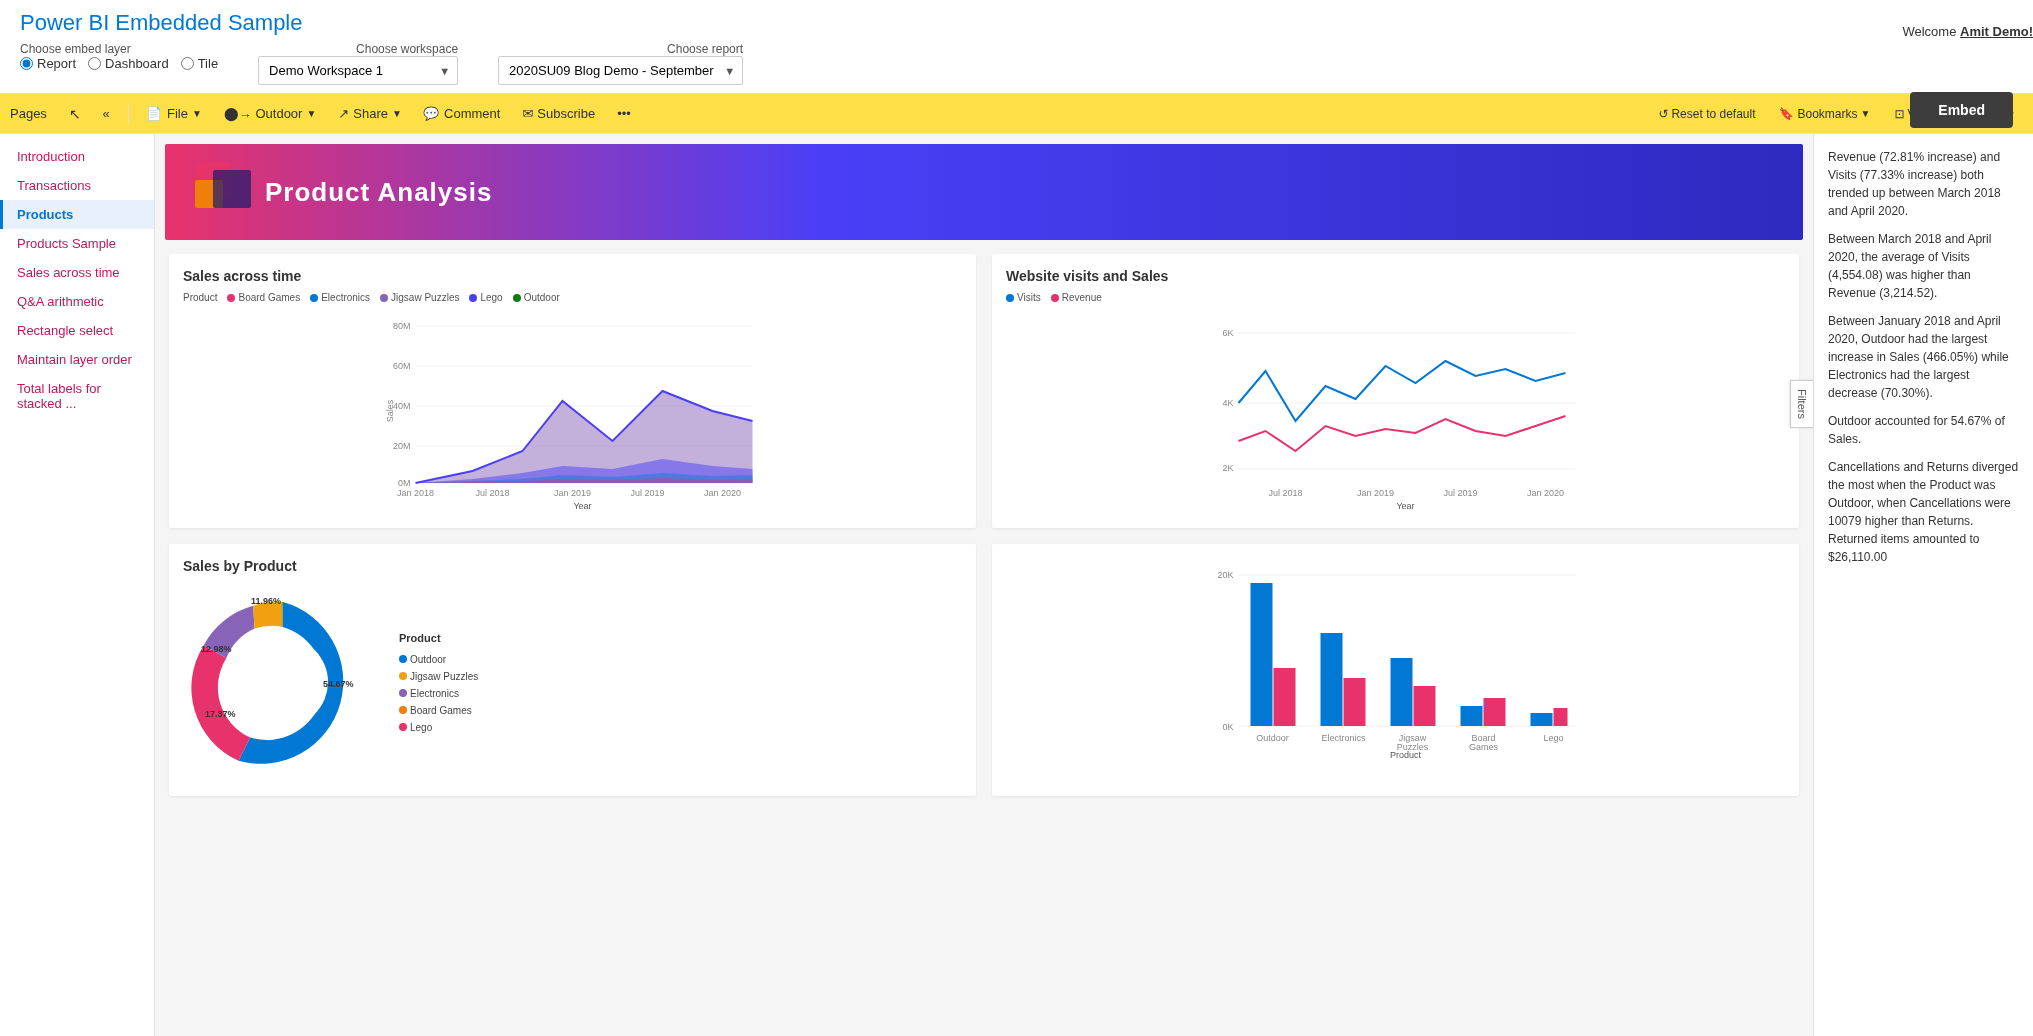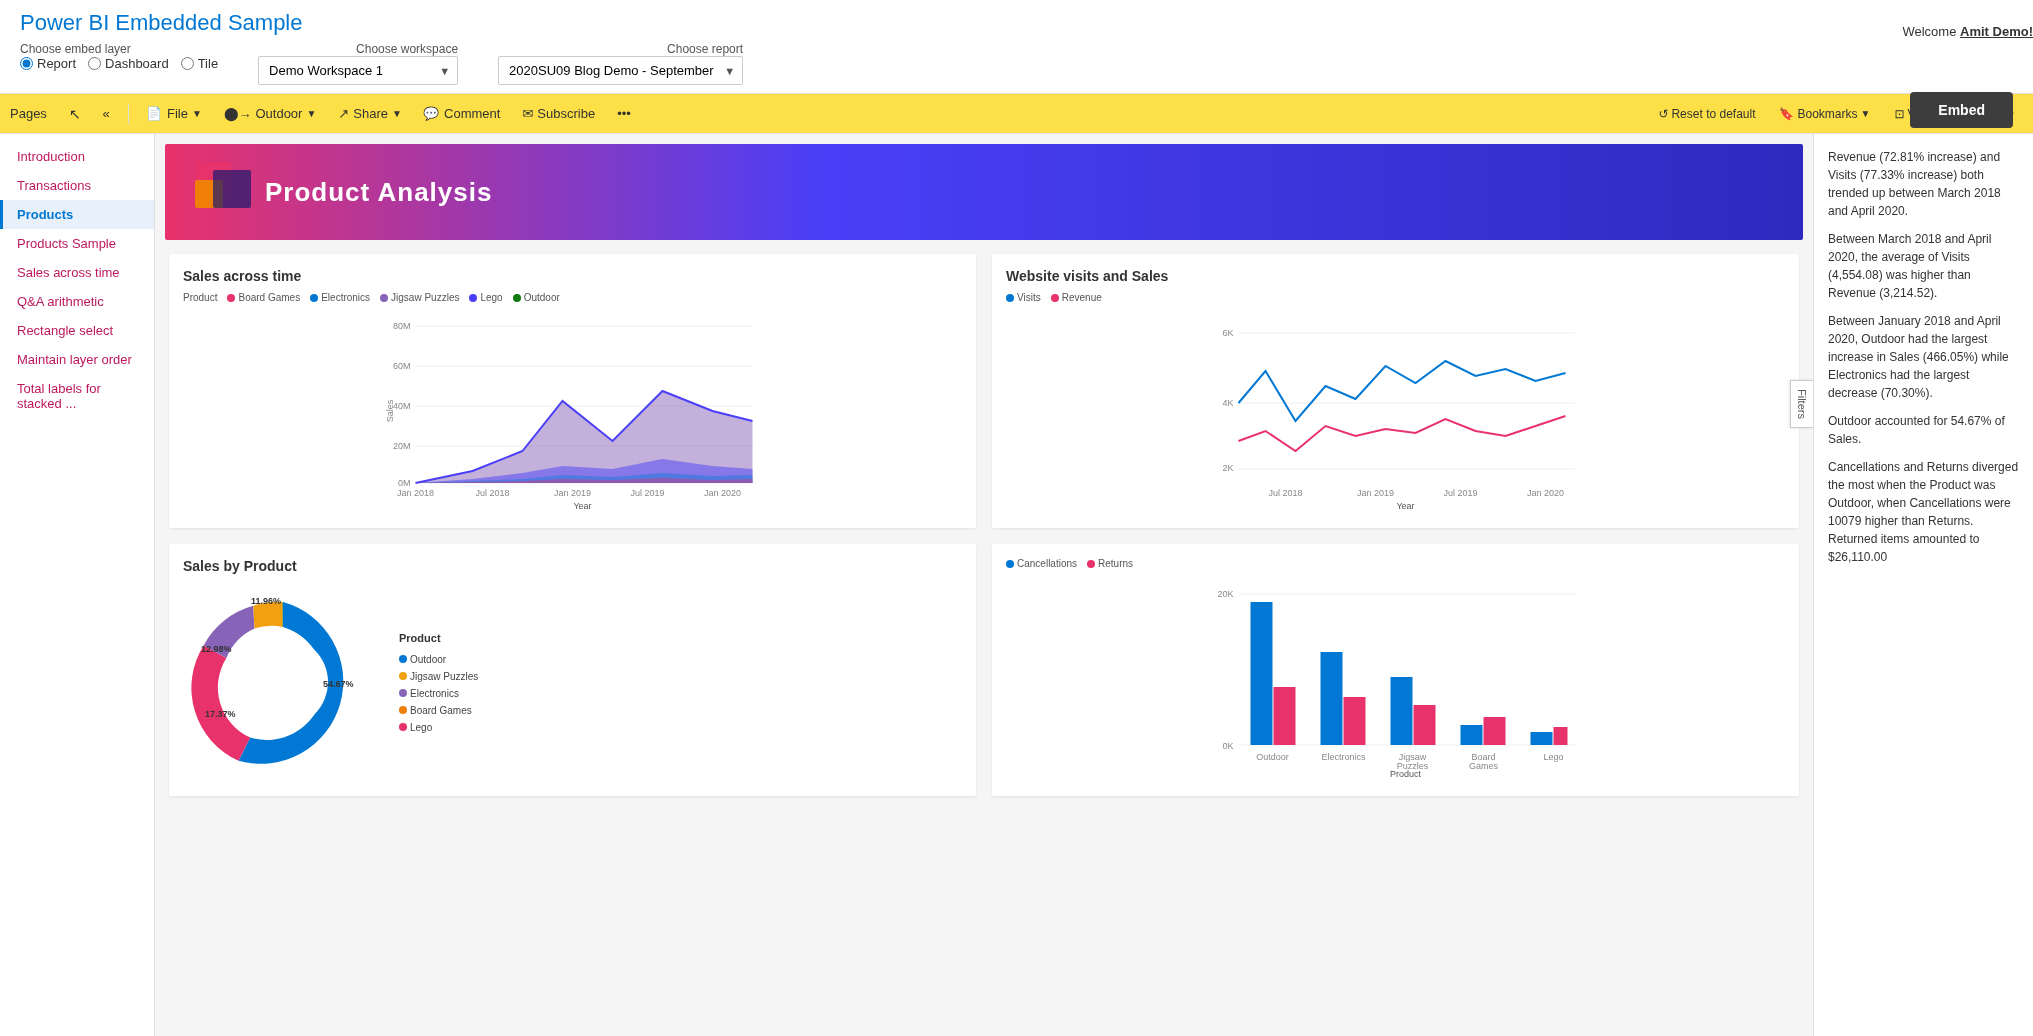--- a/index.html
+++ b/index.html
@@ -330,30 +330,20 @@
               </div>
               <div class="legend-item">
                 <div class="legend-dot" style="background:#e8326b;"></div>
                 <span>Lego</span>
               </div>
             </div>
           </div>
         </div>
 
         <div class="chart-card">
-          <div class="chart-legend">
-            <div class="legend-item">
-              <div class="legend-dot" style="background:#0078d4;"></div>
-              <span class="legend-label-text">Cancellations</span>
-            </div>
-            <div class="legend-item">
-              <div class="legend-dot" style="background:#e8326b;"></div>
-              <span class="legend-label-text">Returns</span>
-            </div>
-          </div>
           <svg width="100%" height="200" viewBox="0 0 380 200">
             <text x="28" y="20" font-size="9" fill="#888" text-anchor="end">20K</text>
             <text x="28" y="172" font-size="9" fill="#888" text-anchor="end">0K</text>
             <line x1="33" y1="17" x2="370" y2="17" stroke="#eee" stroke-width="1"></line>
             <line x1="33" y1="168" x2="370" y2="168" stroke="#eee" stroke-width="1"></line>
 
             <rect x="45" y="25" width="22" height="143" fill="#0078d4"></rect>
             <rect x="68" y="110" width="22" height="58" fill="#e8326b"></rect>
 
             <rect x="115" y="75" width="22" height="93" fill="#0078d4"></rect>

